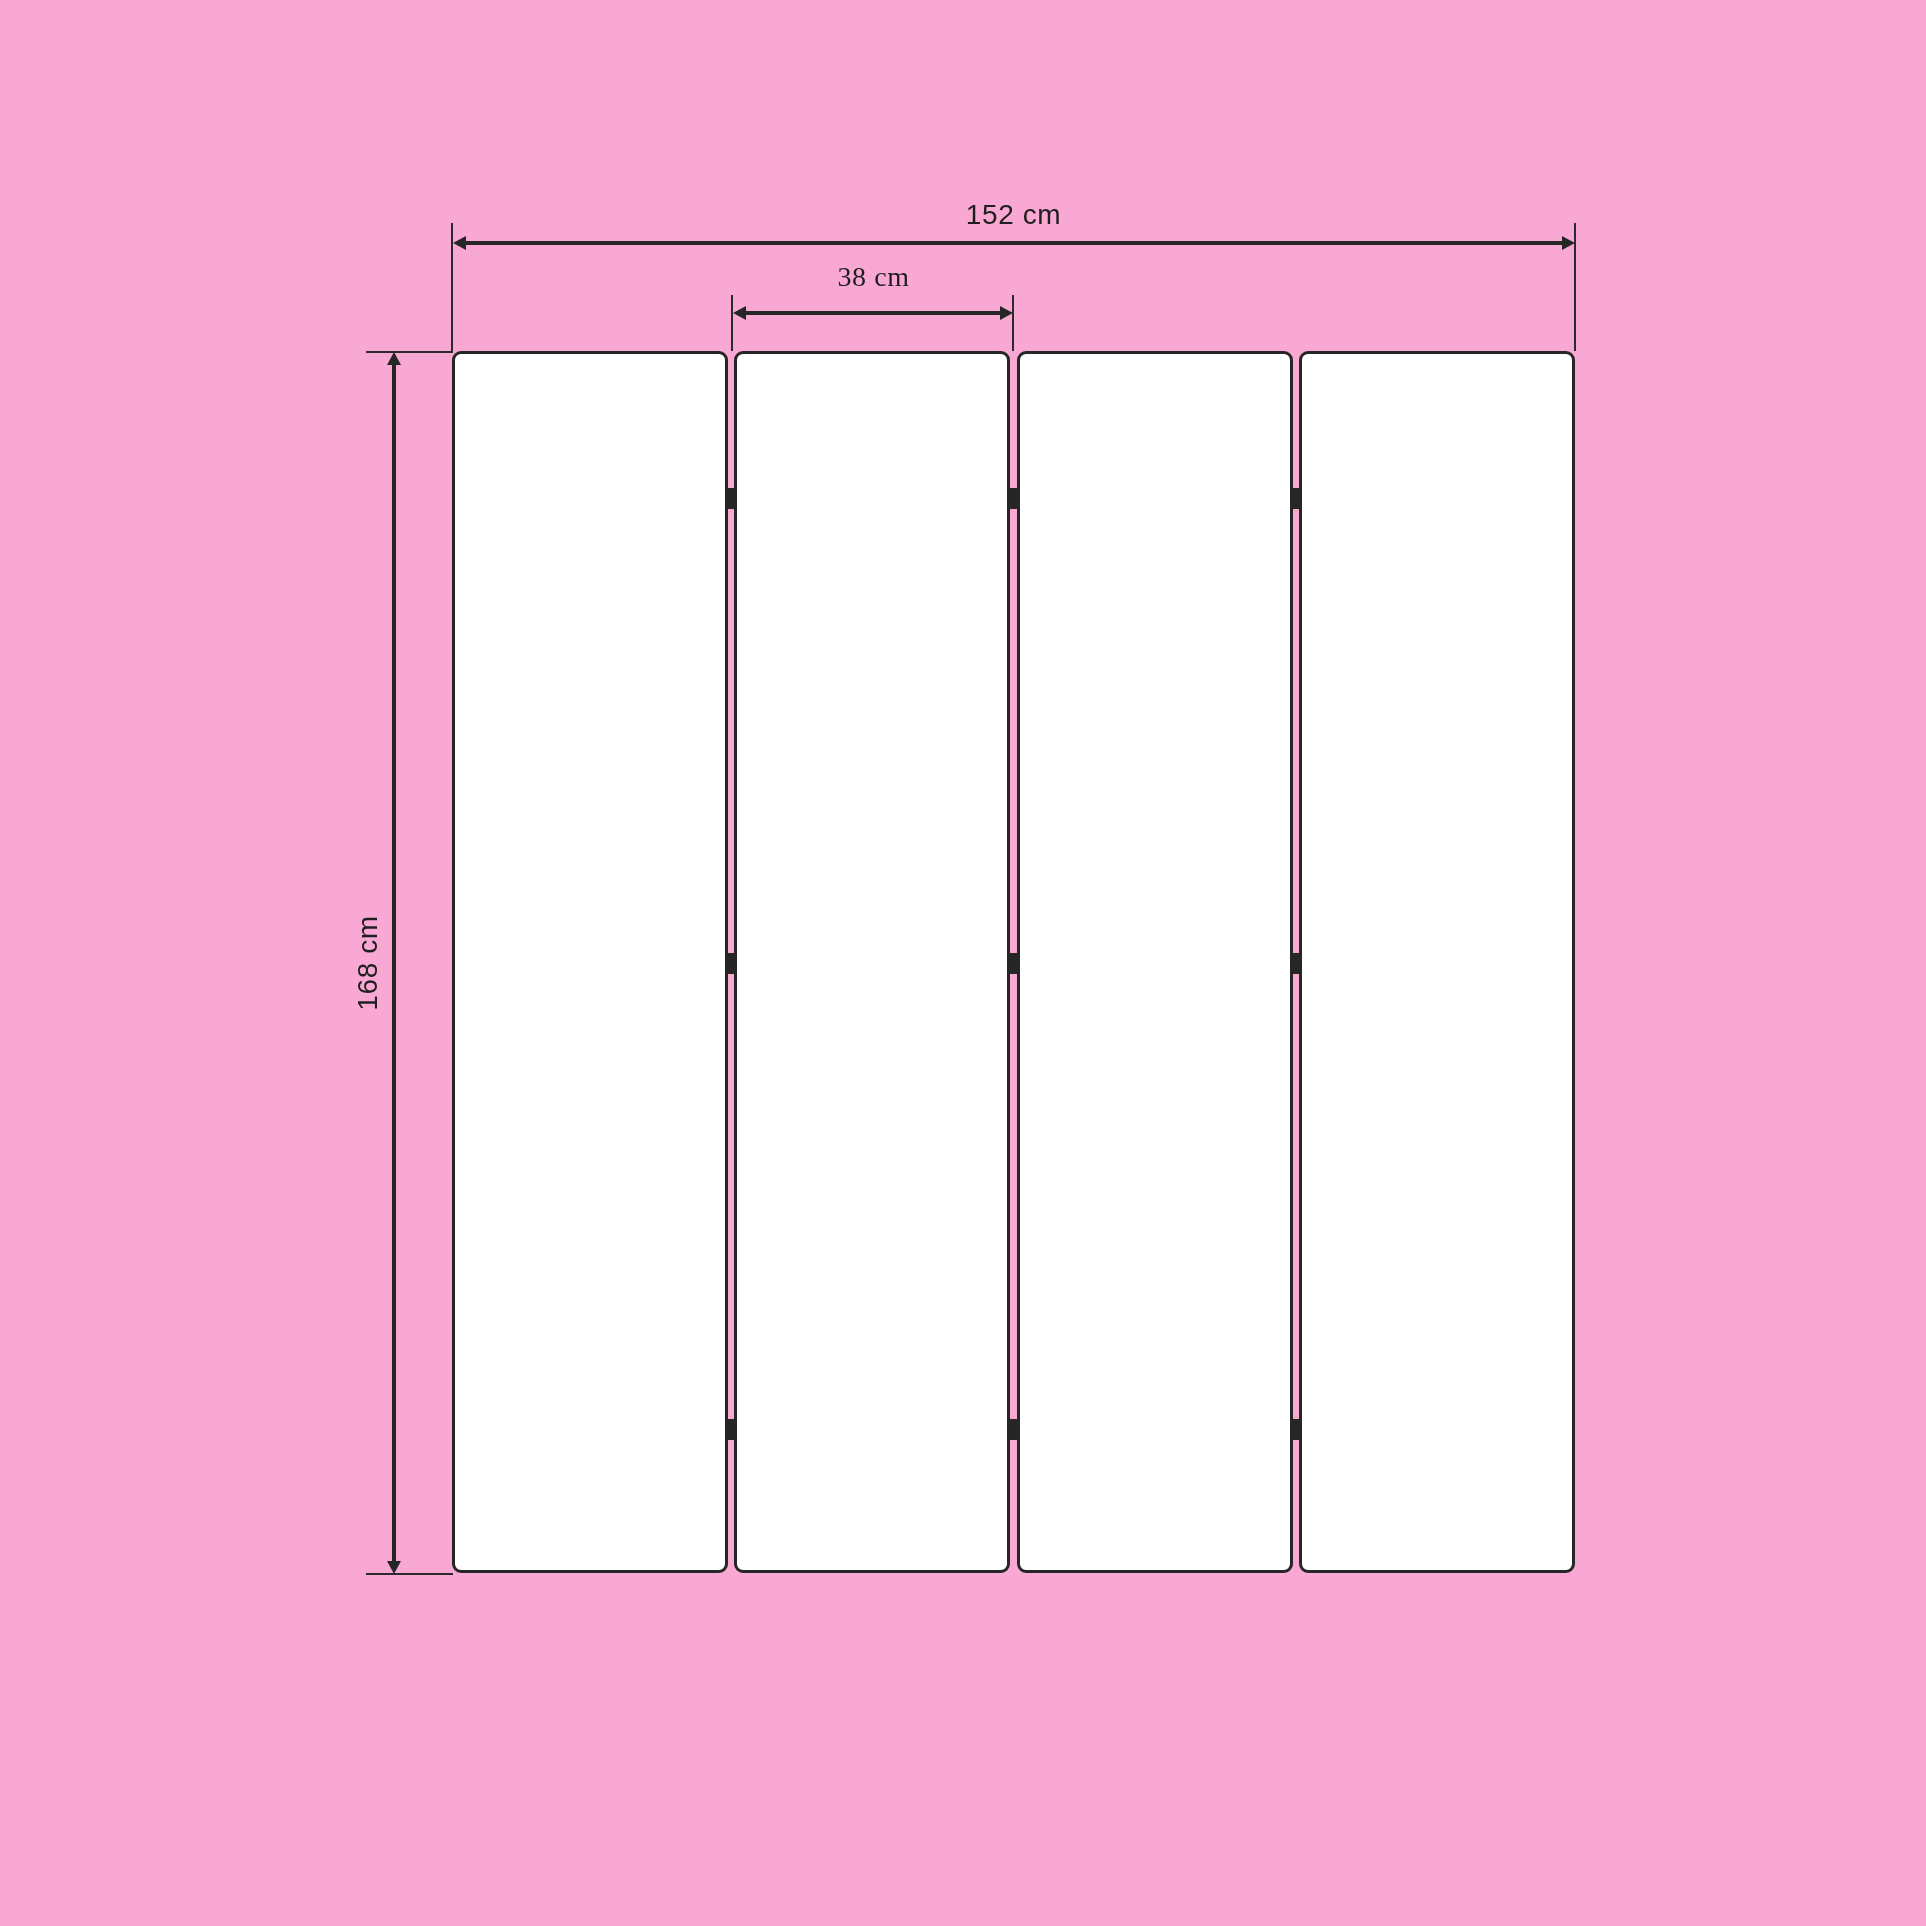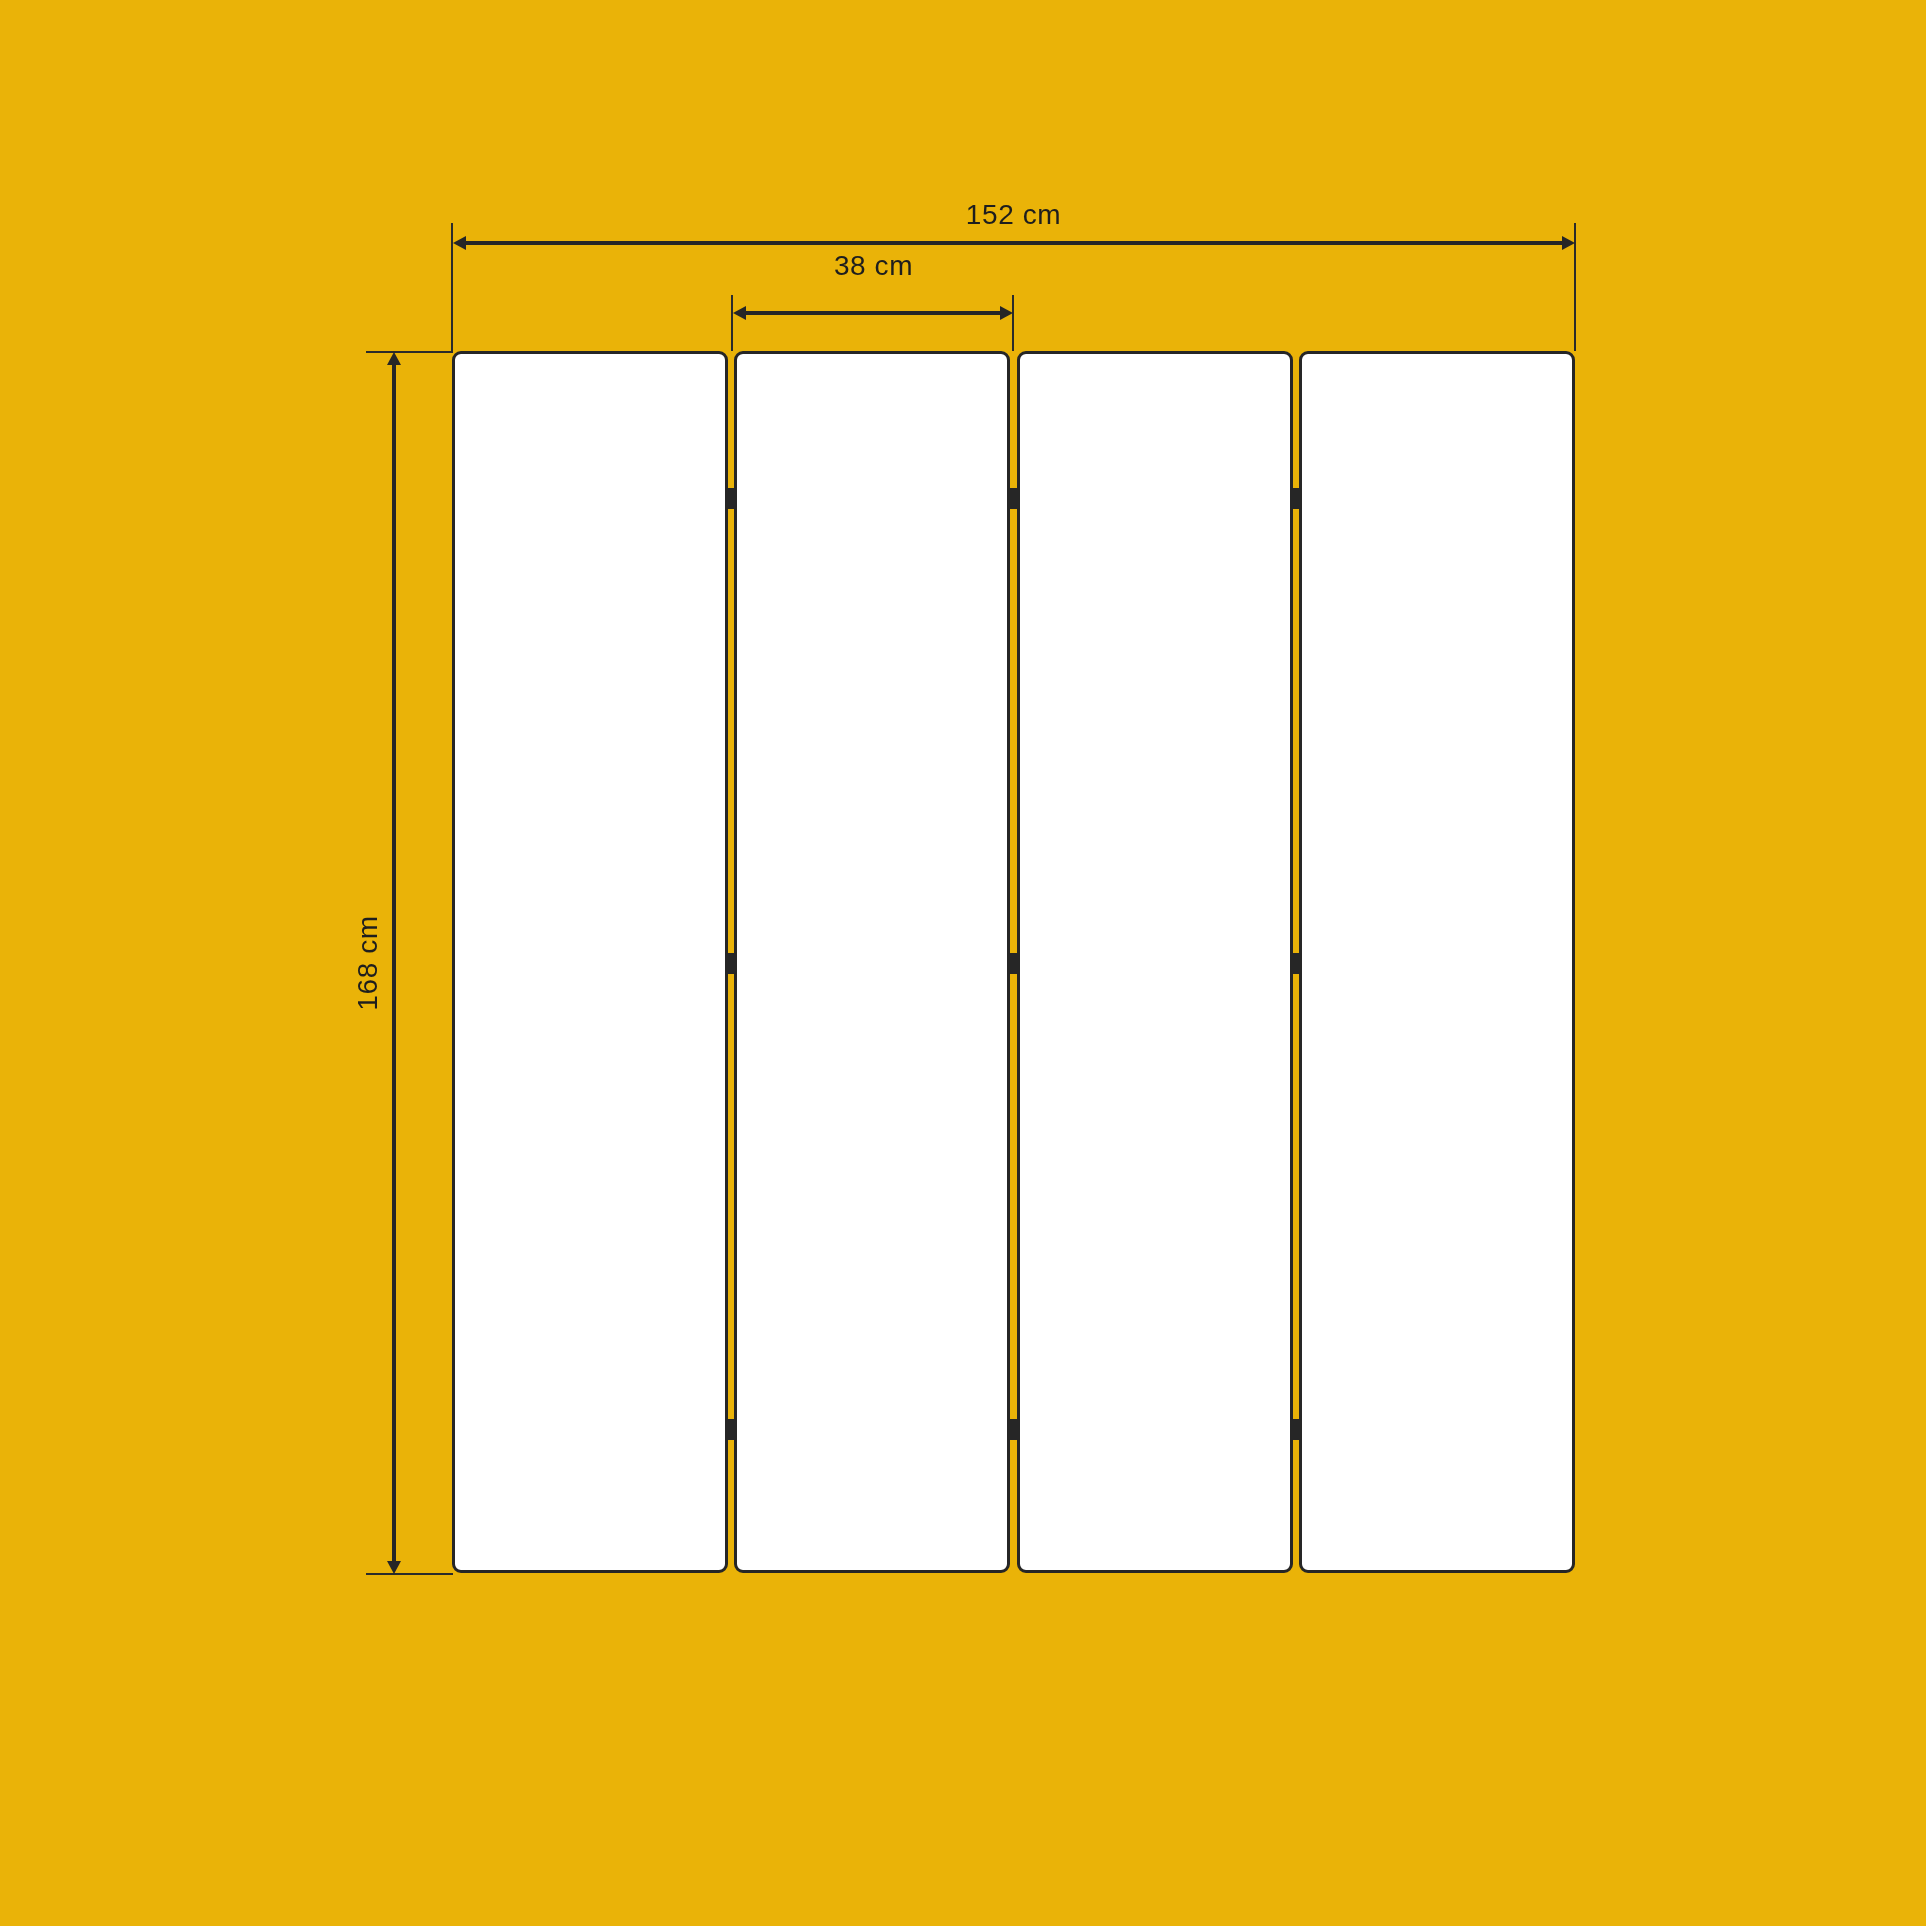--- a/index.html
+++ b/index.html
@@ -4,21 +4,21 @@
 <style>
   html, body { margin: 0; padding: 0; }
   body {
     width: 1926px; height: 1926px;
     background: #ffffff;
     font-family: "Liberation Sans", "DejaVu Sans", sans-serif;
   }
   #canvas {
     position: relative;
     width: 1926px; height: 1926px;
-    background: #eab308;
+    background: #f9a8d4;
     overflow: hidden;
   }
 
   
   .panel {
     position: absolute;
     top: 351px;
     width: 276px; height: 1222px;
     box-sizing: border-box;
     background: #ffffff;
@@ -78,21 +78,21 @@
     position: absolute;
     width: 257px; height: 40px; line-height: 40px;
     text-align: center;
     font-size: 28px;
     font-weight: 500;
     letter-spacing: 0.6px;
     color: #1e1e1e;
     white-space: nowrap;
   }
   .lbl-152 { left: 885px; top: 195px; }
-  .lbl-38  { left: 745px; top: 246px; }
+  .lbl-38  { left: 745px; top: 257px; font-family: Liberation Serif, serif; }
   .lbl-168 { left: 239px;  top: 943px; transform: rotate(-90deg); }
 </style>
 </head>
 <body>
 
 <div id="canvas">
 
   <div class="dim-label lbl-152">152 cm</div>
   <div class="ext ext-152-l"></div>
   <div class="ext ext-152-r"></div>

